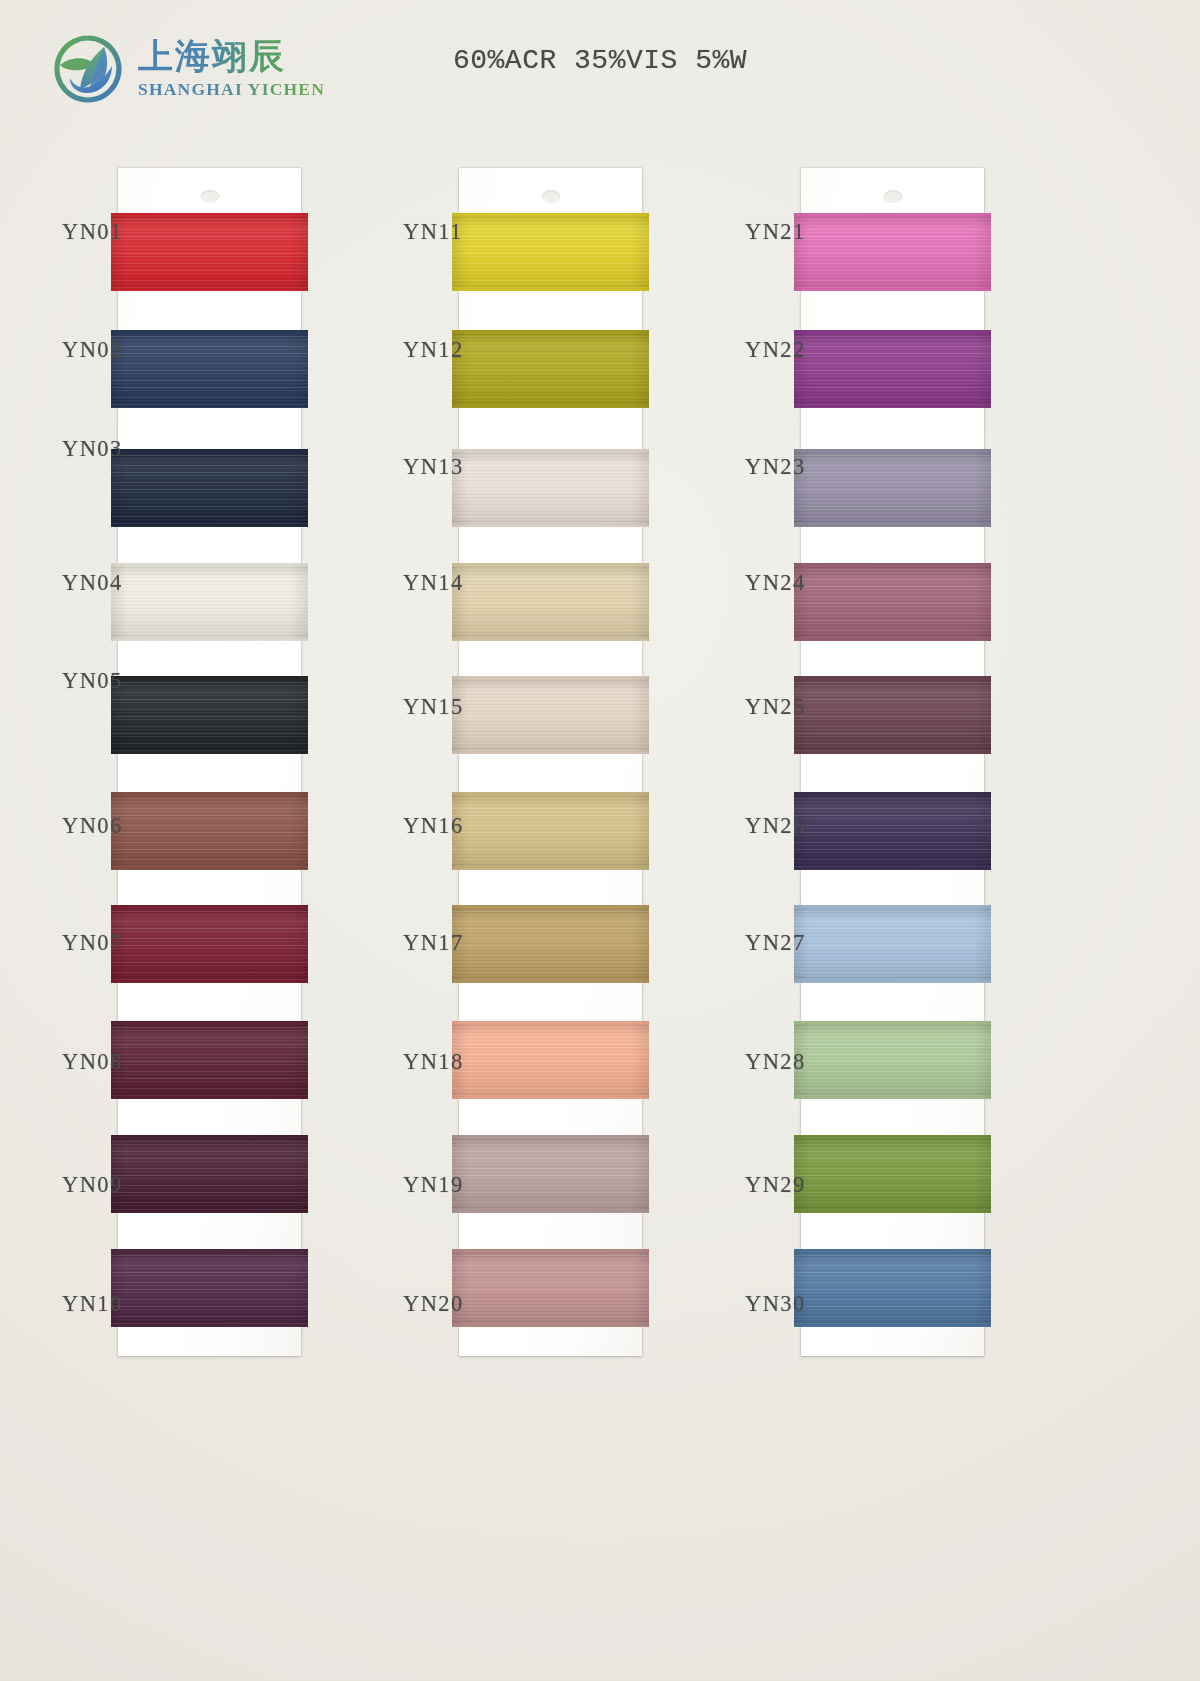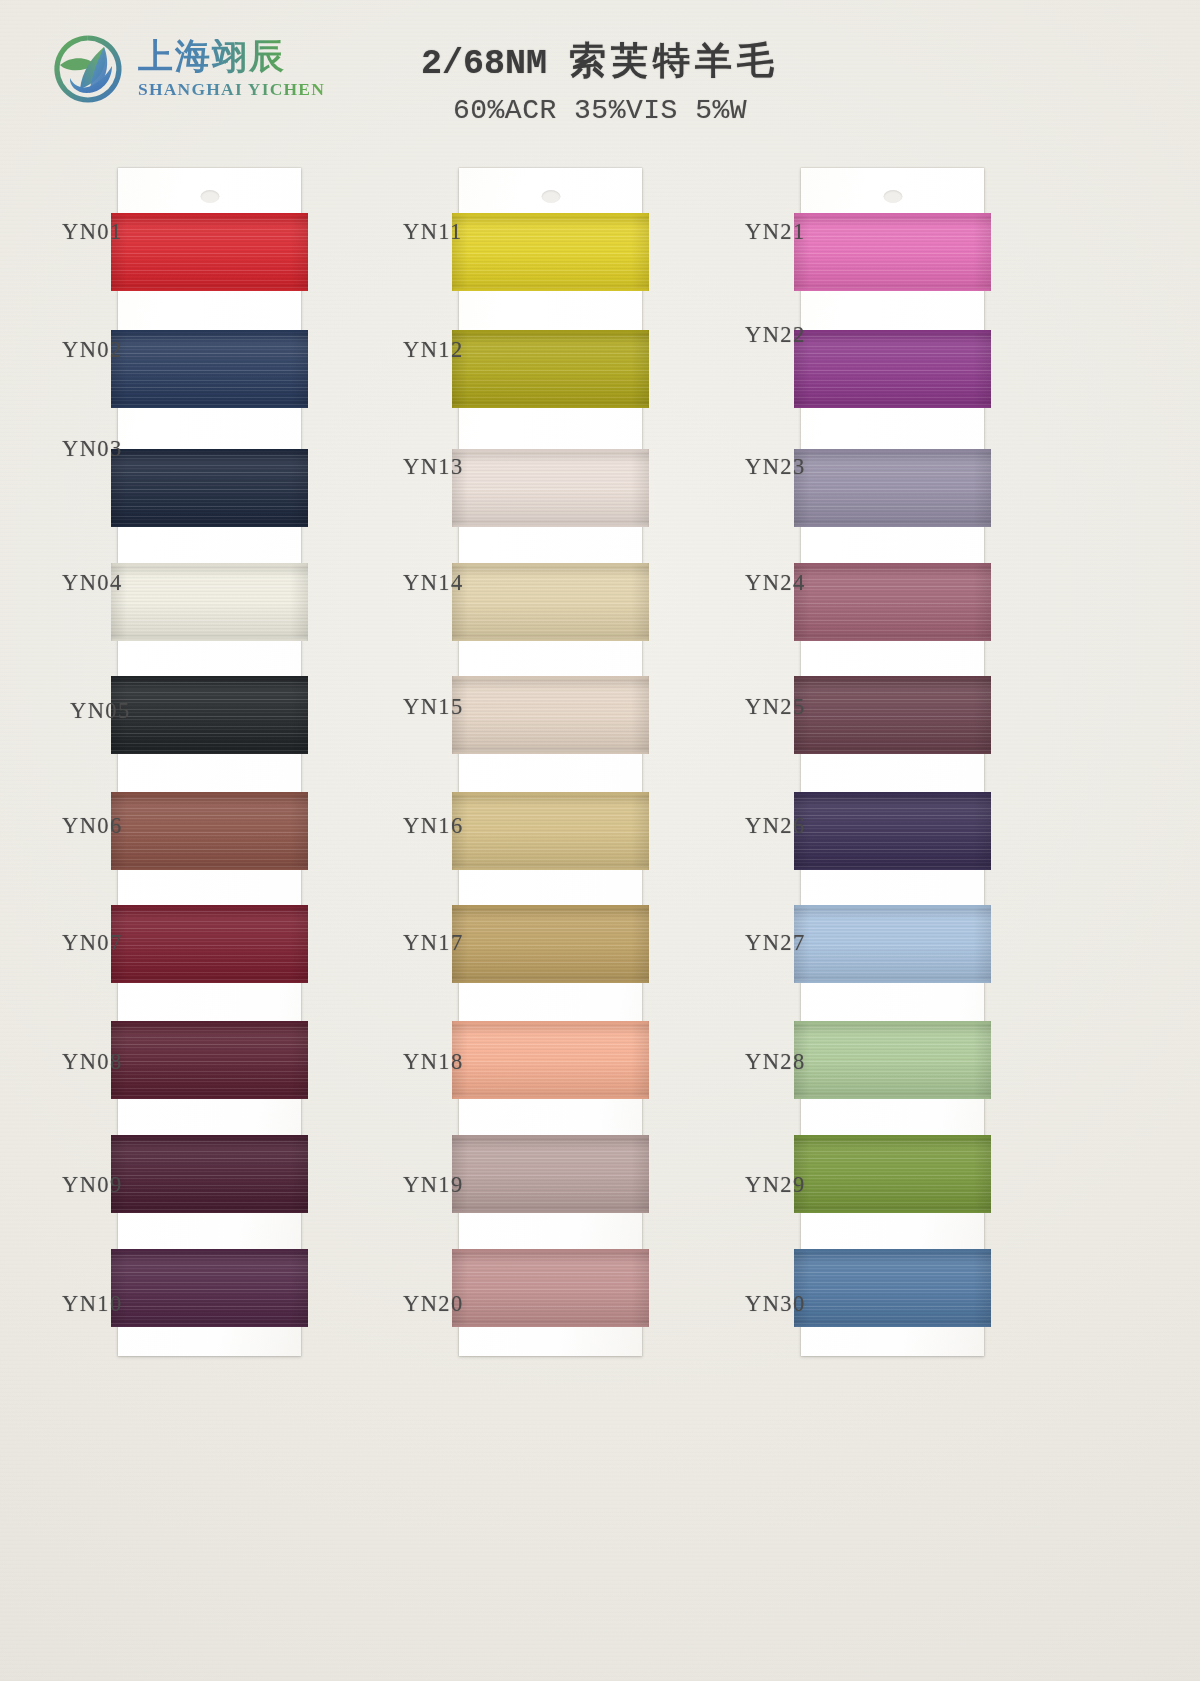--- a/index.html
+++ b/index.html
@@ -180,23 +180,20 @@
         <path d="M60 33 C60 48 49 60 35 60 C24 60 17 52 18 45 C22 54 32 57 41 52 C50 47 55 41 60 33 Z" fill="url(#gDrop)"></path>
       </svg>
     </div>
     <div id="logo-text">
       <div id="logo-cn">上海翊辰</div>
       <div id="logo-en">SHANGHAI YICHEN</div>
     </div>
   </div>
 
   <div id="title-block">
-    <div id="title-main">
-      <span class="mono">2/68NM</span><span class="cn">索芙特羊毛</span>
-    </div>
     <div id="title-sub">60%ACR 35%VIS 5%W</div>
   </div>
 
 </div>
 
 <div id="board">
 
   <div class="card" id="card-1">
     <div class="card-hole"></div>
   </div>
@@ -240,21 +237,21 @@
         <div class="fuzz-b" style="background: rgb(241, 239, 226);"></div>
       </div>
       <div class="swatch-label lab-c1" style="top: 570px;">YN04</div>
       <div class="skein" style="left: 111px; top: 676px; background: rgb(35, 39, 42);">
         <div class="body"></div>
         <div class="shade"></div>
         <div class="sideshade"></div>
         <div class="fuzz-t" style="background: rgb(35, 39, 42);"></div>
         <div class="fuzz-b" style="background: rgb(35, 39, 42);"></div>
       </div>
-      <div class="swatch-label lab-c1" style="top: 698px; margin-left: 8px;">YN05</div>
+      <div class="swatch-label lab-c1" style="top: 668px;">YN05</div>
       <div class="skein" style="left: 111px; top: 792px; background: rgb(141, 84, 73);">
         <div class="body"></div>
         <div class="shade"></div>
         <div class="sideshade"></div>
         <div class="fuzz-t" style="background: rgb(141, 84, 73);"></div>
         <div class="fuzz-b" style="background: rgb(141, 84, 73);"></div>
       </div>
       <div class="swatch-label lab-c1" style="top: 813px;">YN06</div>
       <div class="skein" style="left: 111px; top: 905px; background: rgb(124, 31, 49);">
         <div class="body"></div>
@@ -376,21 +373,21 @@
         <div class="fuzz-b" style="background: rgb(230, 112, 185);"></div>
       </div>
       <div class="swatch-label lab-c3" style="top: 219px;">YN21</div>
       <div class="skein" style="left: 794px; top: 330px; background: rgb(142, 59, 140);">
         <div class="body"></div>
         <div class="shade"></div>
         <div class="sideshade"></div>
         <div class="fuzz-t" style="background: rgb(142, 59, 140);"></div>
         <div class="fuzz-b" style="background: rgb(142, 59, 140);"></div>
       </div>
-      <div class="swatch-label lab-c3" style="top: 322px;">YN22</div>
+      <div class="swatch-label lab-c3" style="top: 337px;">YN22</div>
       <div class="skein" style="left: 794px; top: 449px; background: rgb(151, 144, 168);">
         <div class="body"></div>
         <div class="shade"></div>
         <div class="sideshade"></div>
         <div class="fuzz-t" style="background: rgb(151, 144, 168);"></div>
         <div class="fuzz-b" style="background: rgb(151, 144, 168);"></div>
       </div>
       <div class="swatch-label lab-c3" style="top: 454px;">YN23</div>
       <div class="skein" style="left: 794px; top: 563px; background: rgb(162, 101, 119);">
         <div class="body"></div>

